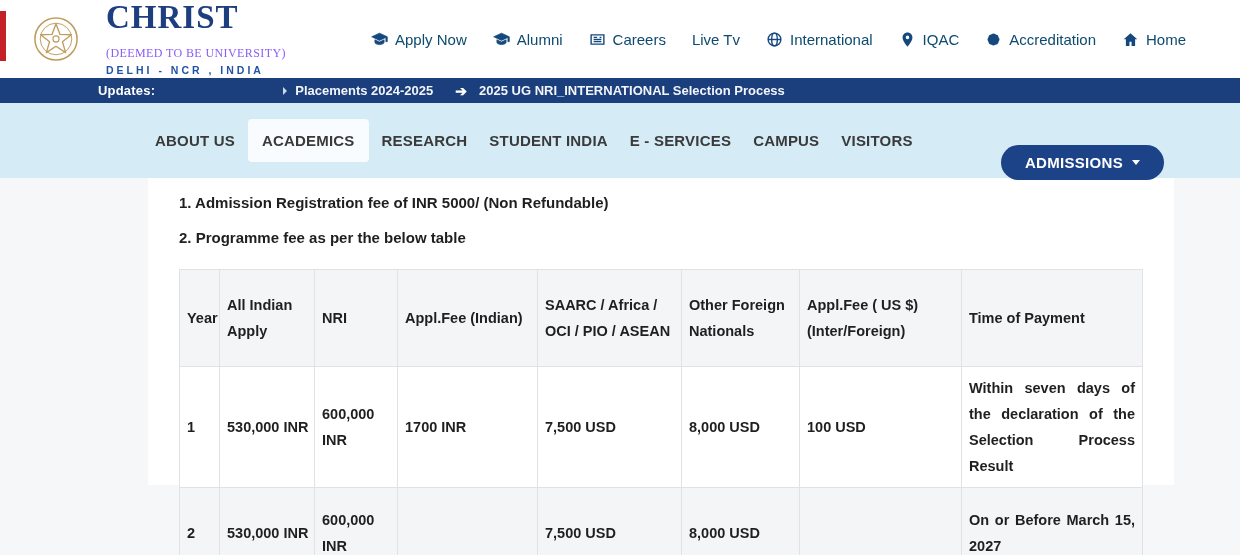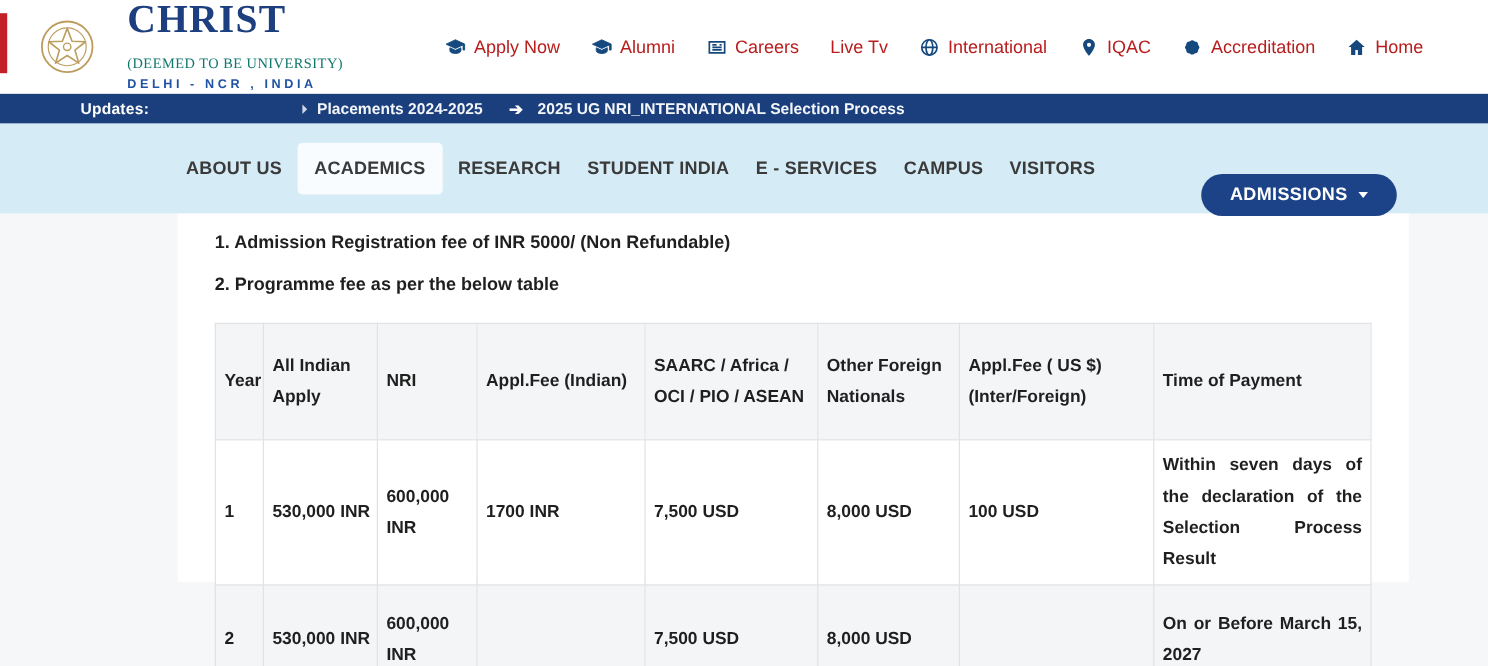--- a/index.html
+++ b/index.html
@@ -9,33 +9,33 @@
   
   .top-header{
     height:78px; background:#ffffff; display:flex; align-items:center;
     justify-content:space-between; padding:0 54px 0 33px; position:relative;
   }
   .red-edge{ position:absolute; left:0; top:11px; width:6px; height:50px; background:#c32127; }
   .brand{ display:flex; align-items:center; gap:27px; text-decoration:none; cursor:pointer; }
   .seal svg{ display:block; }
   .brand-name{ font-family:"Liberation Serif", serif; font-weight:bold; font-size:33px;
     color:#1d3e7f; letter-spacing:1px; line-height:30px; }
-  .brand-sub{ font-family:"Liberation Serif", serif; font-size:12px; color:#0f766e;
+  .brand-sub{ font-family:"Liberation Serif", serif; font-size:12px; color:#8b5cf6;
     letter-spacing:.4px; margin-top:14px; }
   .brand-loc{ font-size:10.5px; font-weight:bold; color:#2053a4; letter-spacing:3px; margin-top:3px; }
 
   .top-nav{ display:flex; align-items:center; gap:26px; }
-  .top-nav a{ display:flex; align-items:center; gap:7px; color:#b91c1c; text-decoration:none;
+  .top-nav a{ display:flex; align-items:center; gap:7px; color:#0c4a6e; text-decoration:none;
     font-size:15px; cursor:pointer; }
   .top-nav .ic{ width:17px; height:17px; display:inline-flex; }
   .top-nav .ic svg{ width:17px; height:17px; fill:#15497e; stroke:#15497e; }
 
   
   .updates-bar{ height:25px; background:#1b3e7c; color:#ffffff; display:flex; align-items:center;
-    padding-left:67px; font-size:13px; font-weight:600; }
+    padding-left:98px; font-size:13px; font-weight:600; }
   .updates-label{ letter-spacing:.2px; }
   .updates-item{ display:flex; align-items:center; gap:8px; cursor:pointer; color:#f2f5fa; }
   .updates-item.first{ margin-left:128px; }
   .tri{ width:0; height:0; border-left:4px solid #cdd8ea; border-top:4px solid transparent;
     border-bottom:4px solid transparent; display:inline-block; }
   .upd-arrow{ margin:0 12px 0 22px; font-weight:bold; font-size:14px; color:#ffffff; }
 
   
   .main-nav{ height:75px; background:#d5ebf6; display:flex; align-items:center; padding-left:146px; }
   .main-nav-items{ display:flex; align-items:center; gap:4px; }

